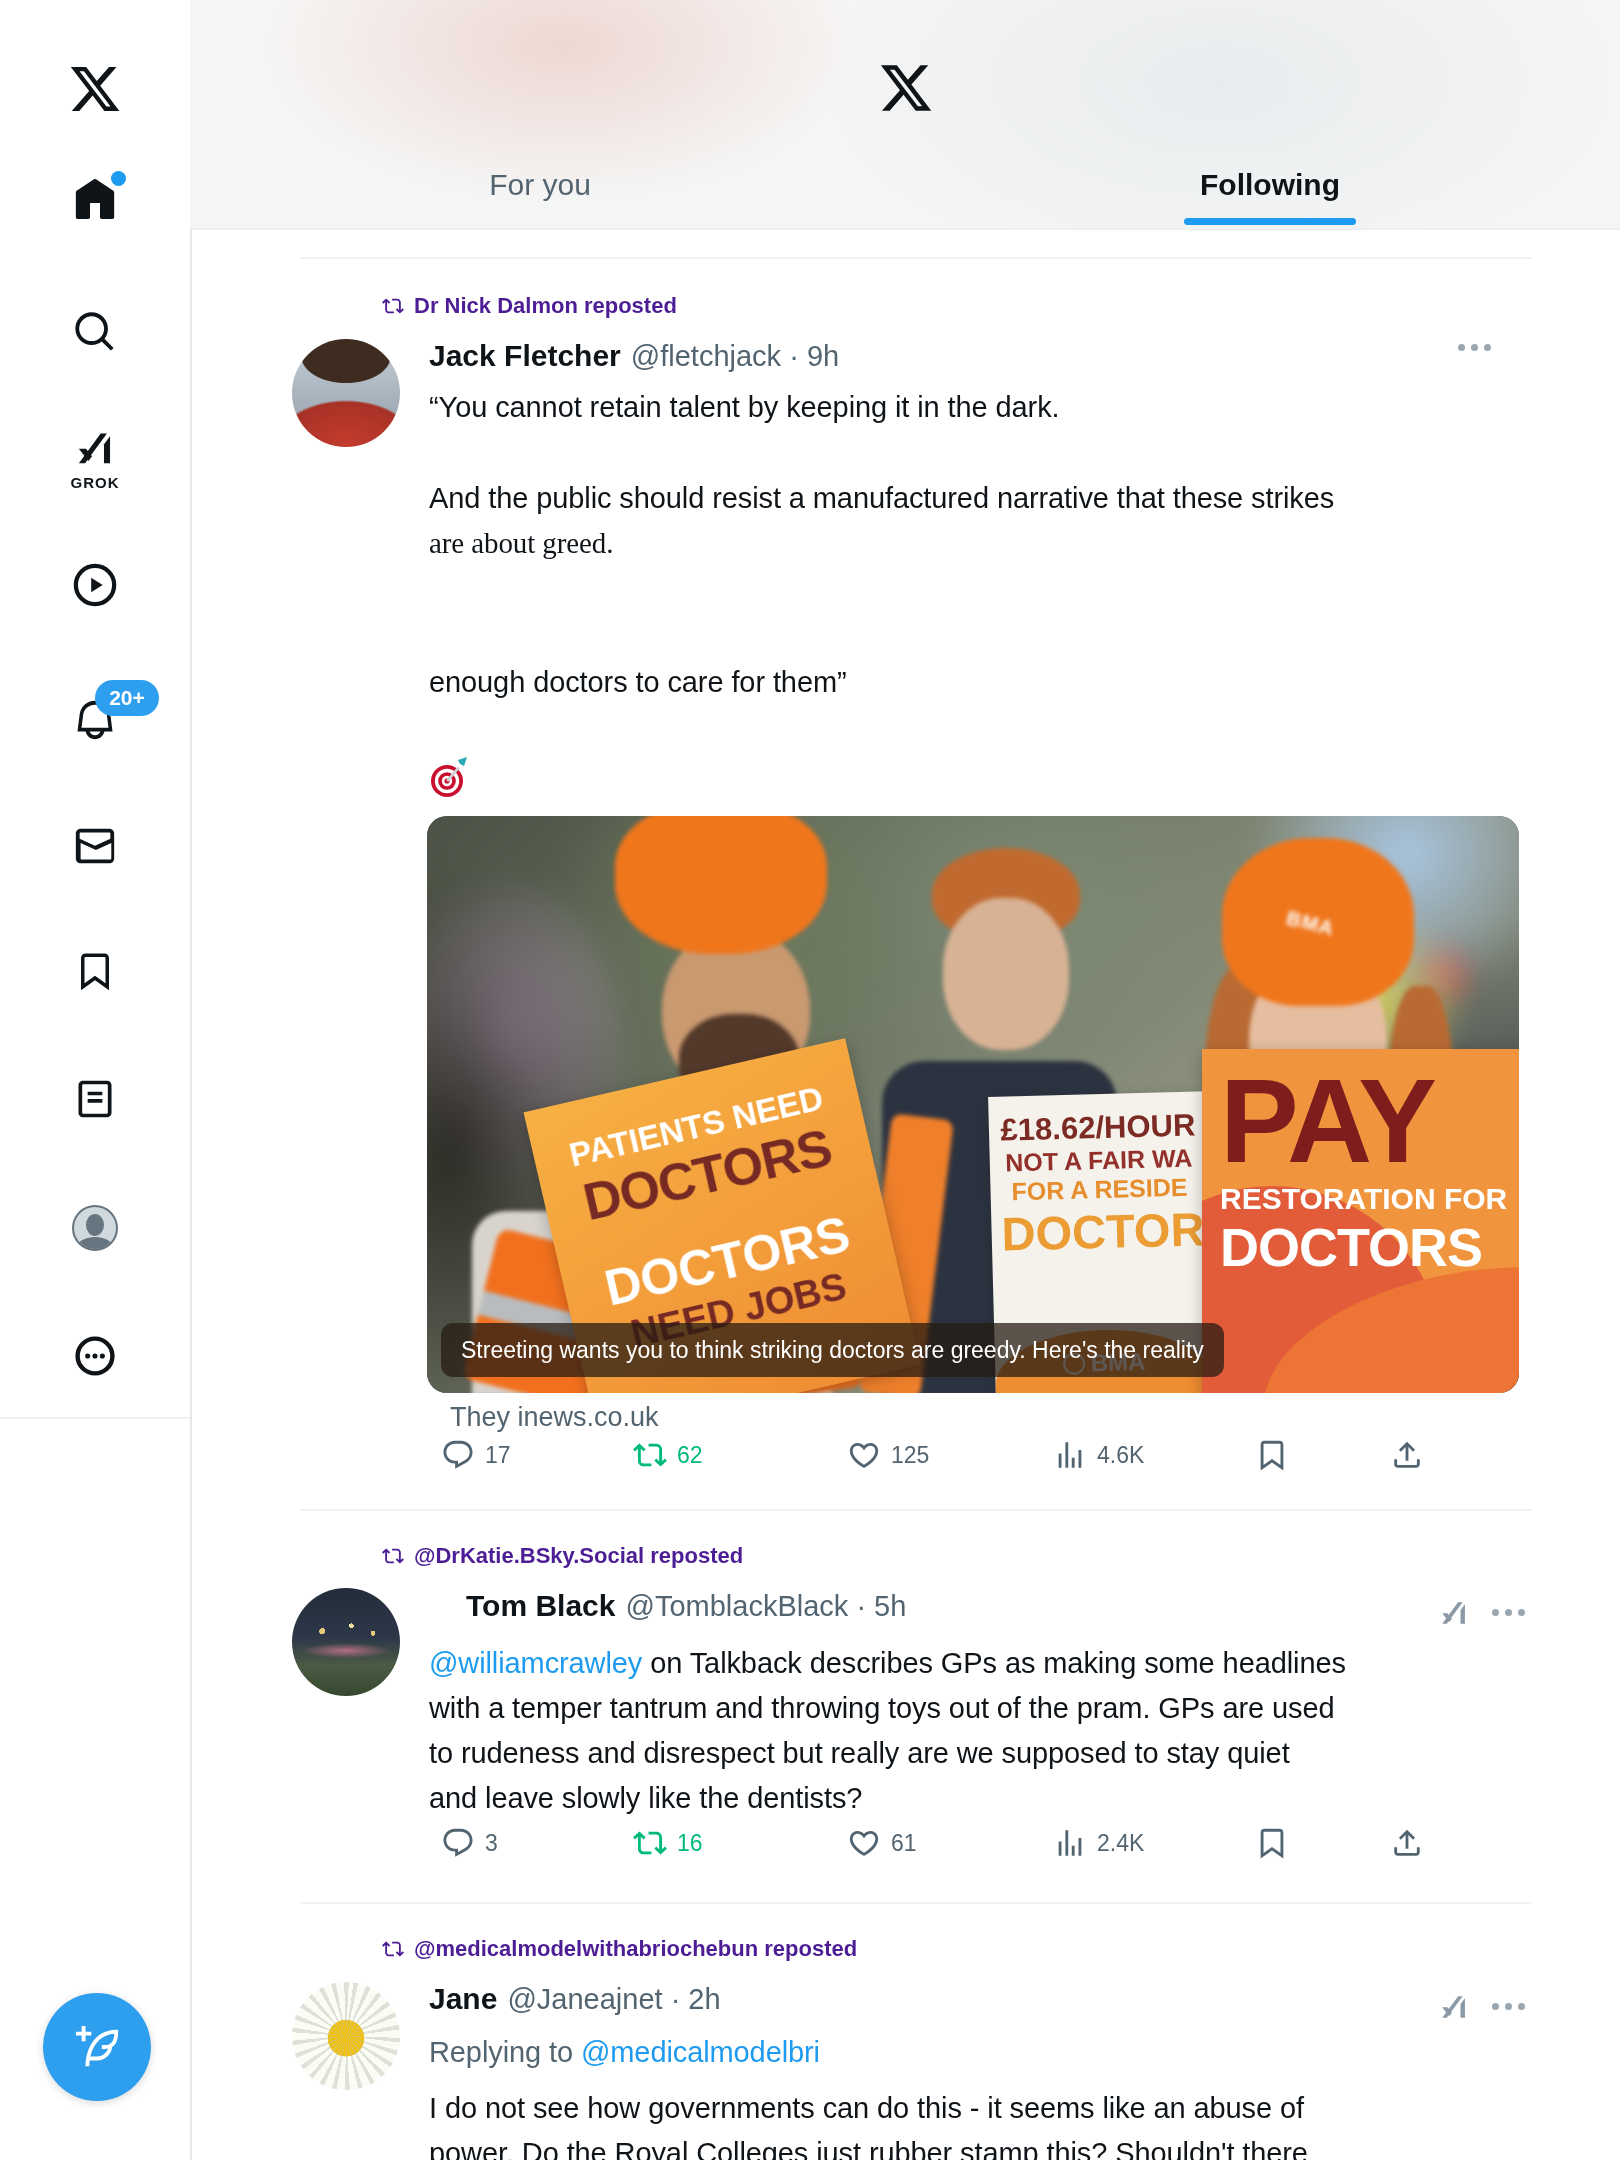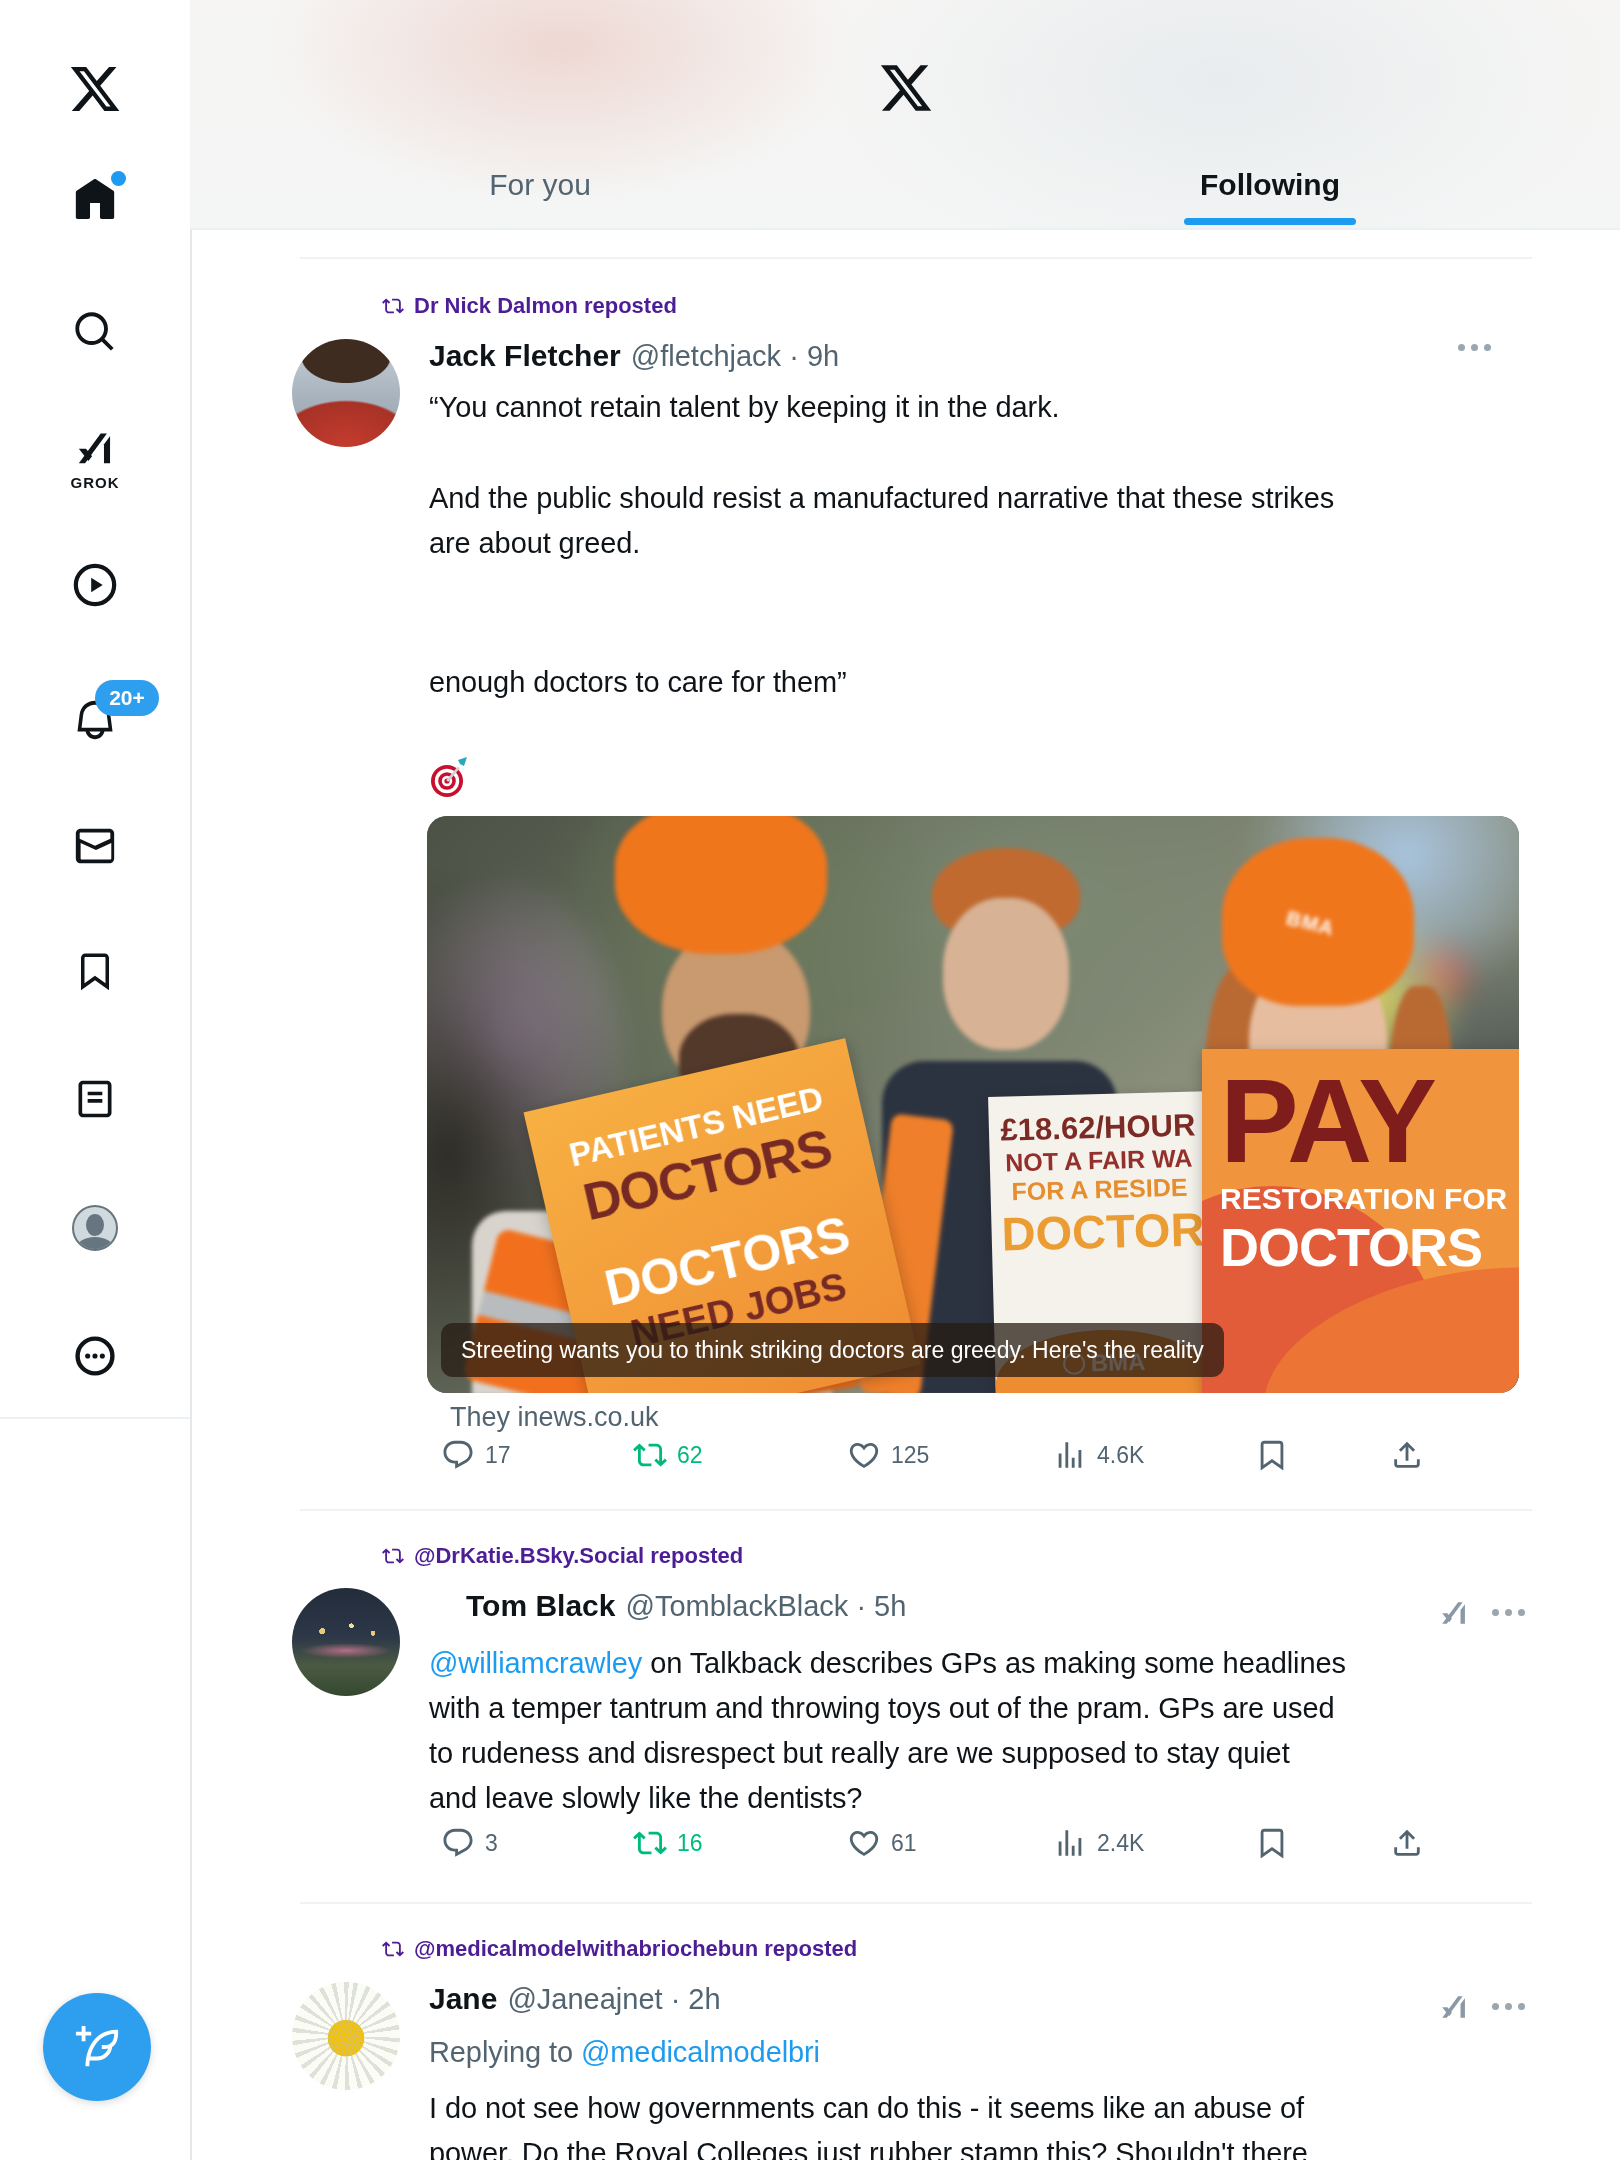--- a/index.html
+++ b/index.html
@@ -284,21 +284,21 @@
   <div class="hdr-icons" style="left:1458px;top:344px;">
     <div class="more-dots">
         <i></i>
         <i></i>
         <i></i>
       </div>
   </div>
 
   <div class="tw-line" style="top:476px;">And the public should resist a manufactured narrative that these strikes</div>
   <div class="tw-line" style="top:385px;">“You cannot retain talent by keeping it in the dark.</div>
-  <div class="tw-line" style="top:521px;">are about greed.</div>
+  <div class="tw-line" style="top:521px;font-family:Liberation Serif, serif;">are about greed.</div>
   <div class="tw-line" style="top:660px;">enough doctors to care for them”</div>
 
   <svg class="emoji-target" viewBox="0 0 42 42">
     <circle cx="18" cy="24" r="16" fill="#c8102e"></circle>
       <circle cx="18" cy="24" r="12.2" fill="#fff"></circle>
     <circle cx="18" cy="24" r="8.8" fill="#c8102e"></circle>
       <circle cx="18" cy="24" r="5.2" fill="#fff"></circle>
     <circle cx="18" cy="24" r="2.6" fill="#c8102e"></circle>
     <rect x="17" y="6" width="2.6" height="18" fill="#cdd3d8" transform="rotate(40 18 24)"></rect>
     <path d="M29 3l9-3-3 9-4-2z" fill="#2aa8b8"></path>

